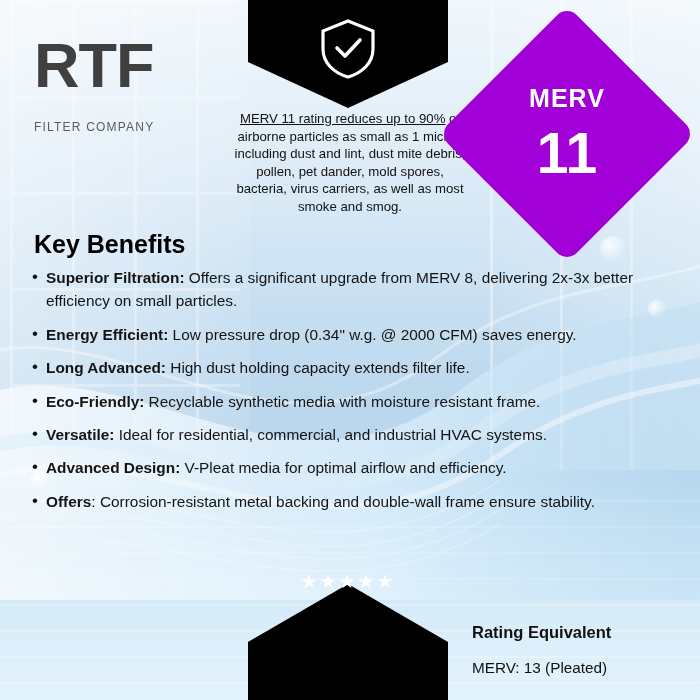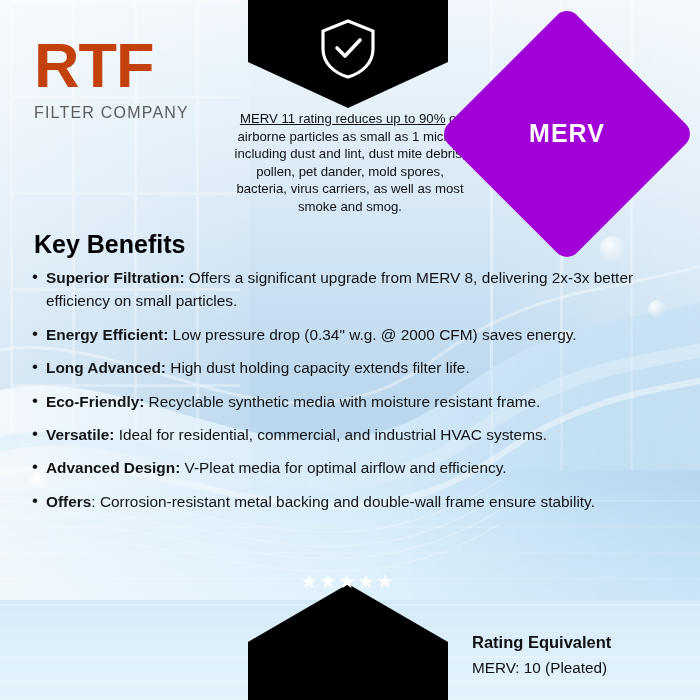--- a/index.html
+++ b/index.html
@@ -130,28 +130,28 @@
   .logo {
     position: absolute;
     left: 34px; top: 36px;
     width: 210px;
   }
   .logo-mark {
     font-family: "Liberation Sans", sans-serif;
     font-weight: bold;
     font-size: 63px;
     letter-spacing: -1px;
-    color: #c2410c;
+    color: #404040;
     line-height: 0.95;
     position: relative;
     display: inline-block;
   }
   .logo-sub {
-    margin-top: 8px;
-    font-size: 16px;
+    margin-top: 24px;
+    font-size: 12px;
     letter-spacing: 1.2px;
     color: #5c5c5c;
     font-family: "Liberation Sans", sans-serif;
   }
 
   
   .merv-para {
     position: absolute;
     left: 232px; top: 110px;
     width: 236px;
@@ -235,21 +235,21 @@
     position: absolute;
     right: 18px; bottom: 22px;
     width: 210px;
     text-align: left;
     font-family: "Liberation Sans", sans-serif;
     color: #111;
   }
   .rating-title {
     font-size: 16.5px;
     font-weight: bold;
-    margin-bottom: 6px;
+    margin-bottom: 16px;
   }
   .rating-line {
     font-size: 15.3px;
     line-height: 1.29;
   }
 </style>
 </head>
 <body>
 
 <div id="page">
@@ -305,20 +305,21 @@
   </div>
 
   <div class="merv-para">
     <span class="ul">MERV 11 rating reduces up to 90%</span>
     <span>of airborne particles as small as 1 micron including dust and lint, dust mite debris, pollen, pet dander, mold spores, bacteria, virus carriers, as well as most smoke and smog.</span>
   </div>
 
   <div class="diamond"></div>
   <div class="diamond-text">
     <div class="m-label">MERV</div>
+    <div class="m-num">11</div>
   </div>
 
   <div class="kb-title">Key Benefits</div>
   <div class="benefits">
     <div class="benefit">
       <span class="bullet">•</span>
       <span class="benefit-body"><b>Superior Filtration:</b><span> Offers a significant upgrade from MERV 8, delivering 2x-3x better efficiency on small particles.</span></span>
     </div>
     <div class="benefit">
       <span class="bullet">•</span>
@@ -344,16 +345,16 @@
       <span class="bullet">•</span>
       <span class="benefit-body"><b>Offers</b><span>: Corrosion-resistant metal backing and double-wall frame ensure stability.</span></span>
     </div>
   </div>
 
   <div class="bottom-notch"></div>
   <div class="stars">★★★★★</div>
 
   <div class="rating">
     <div class="rating-title">Rating Equivalent</div>
-    <div class="rating-line">MERV: 10 (Pleated)</div>
+    <div class="rating-line">MERV: 13 (Pleated)</div>
   </div>
 
 </div>
 
 </body></html>

